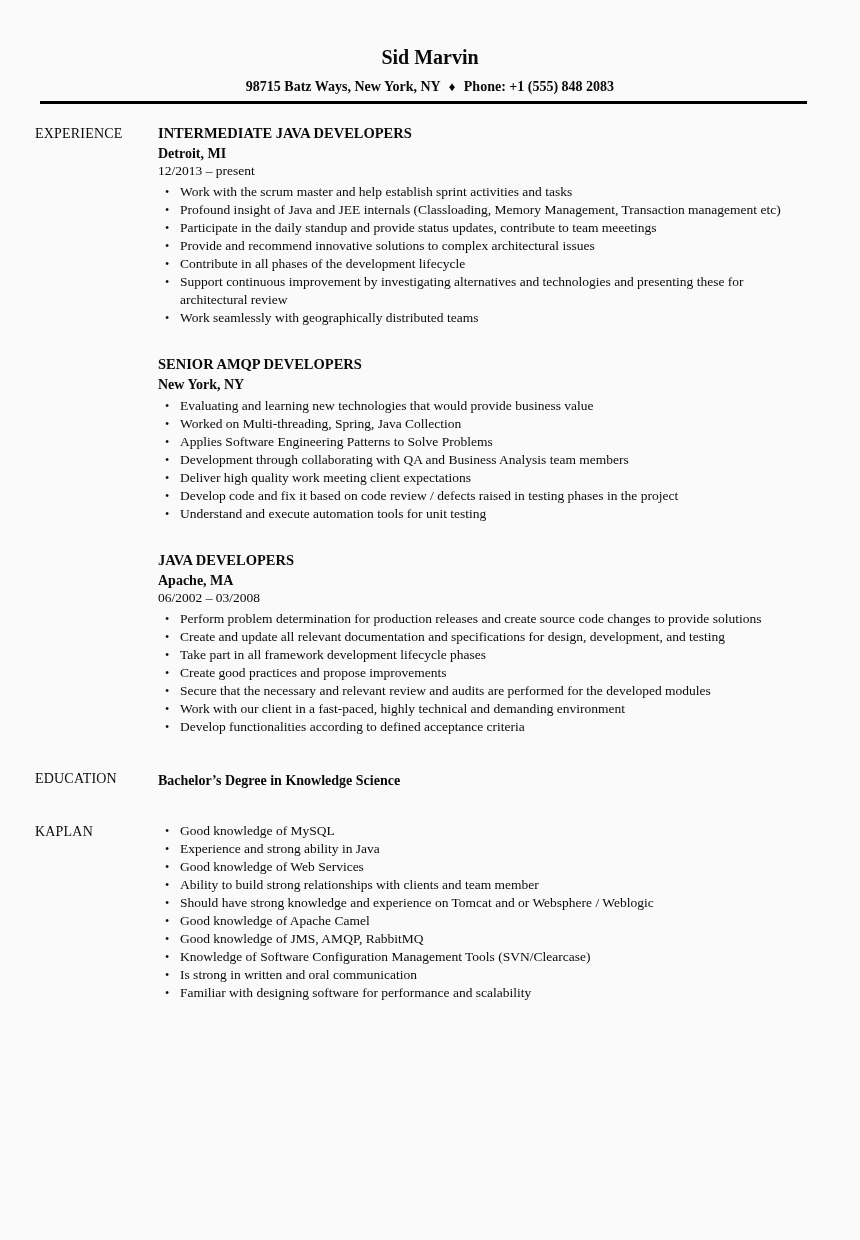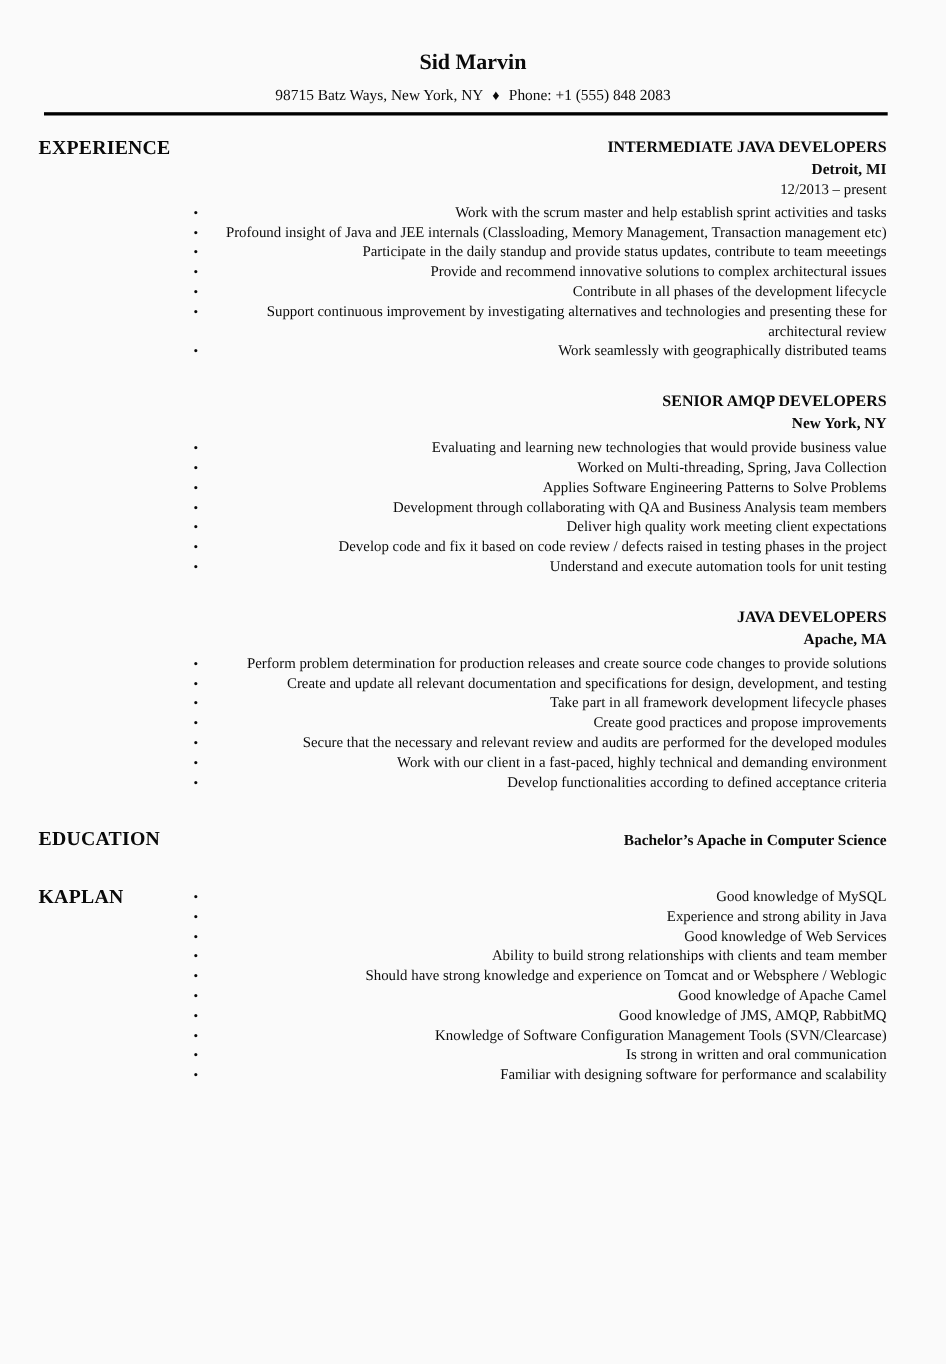--- a/index.html
+++ b/index.html
@@ -25,21 +25,21 @@
     text-align: center;
   }
   .name {
     font-size: 20px;
     font-weight: bold;
     line-height: 22px;
   }
   .contact {
     margin-top: 11px;
     font-size: 14px;
-    font-weight: normal;
+    font-weight: bold;
     line-height: 16px;
   }
   .contact .sep {
     display: inline-block;
     margin: 0 5px;
     font-size: 13px;
   }
   .rule {
     margin: 6px 0 0 40px;
     width: 767px;
@@ -52,29 +52,28 @@
   .section {
     display: flex;
     align-items: flex-start;
   }
   .section + .section {
     margin-top: 33px;
   }
   .sec-label {
     width: 123px;
     flex-shrink: 0;
-    font-size: 18px;
-    font-weight: bold;
+    font-size: 14px;
+    font-weight: normal;
     line-height: 19px;
     letter-spacing: 0.2px;
   }
   .sec-body {
     flex: 1;
     min-width: 0;
-    text-align: right;
   }
   .job + .job {
     margin-top: 28px;
   }
   .job-title {
     font-size: 14.5px;
     font-weight: bold;
     line-height: 19px;
   }
   .job-location {
@@ -208,20 +207,21 @@
             <li>
                 <span class="bullet">•</span>
                 <span class="btext">Understand and execute automation tools for unit testing</span>
               </li>
           </ul>
         </div>
 
         <div class="job">
           <div class="job-title">JAVA DEVELOPERS</div>
           <div class="job-location">Apache, MA</div>
+          <div class="job-dates">06/2002 – 03/2008</div>
           <ul class="blist">
             <li>
                 <span class="bullet">•</span>
                 <span class="btext">Perform problem determination for production releases and create source code changes to provide solutions</span>
               </li>
             <li>
                 <span class="bullet">•</span>
                 <span class="btext">Create and update all relevant documentation and specifications for design, development, and testing</span>
               </li>
             <li>
@@ -246,21 +246,21 @@
               </li>
           </ul>
         </div>
 
       </div>
     </div>
 
     <div class="section">
       <div class="sec-label">EDUCATION</div>
       <div class="sec-body">
-        <div class="degree">Bachelor’s Apache in Computer Science</div>
+        <div class="degree">Bachelor’s Degree in Knowledge Science</div>
       </div>
     </div>
 
     <div class="section">
       <div class="sec-label">KAPLAN</div>
       <div class="sec-body">
         <ul class="blist skills-list">
           <li>
               <span class="bullet">•</span>
               <span class="btext">Good knowledge of MySQL</span>

